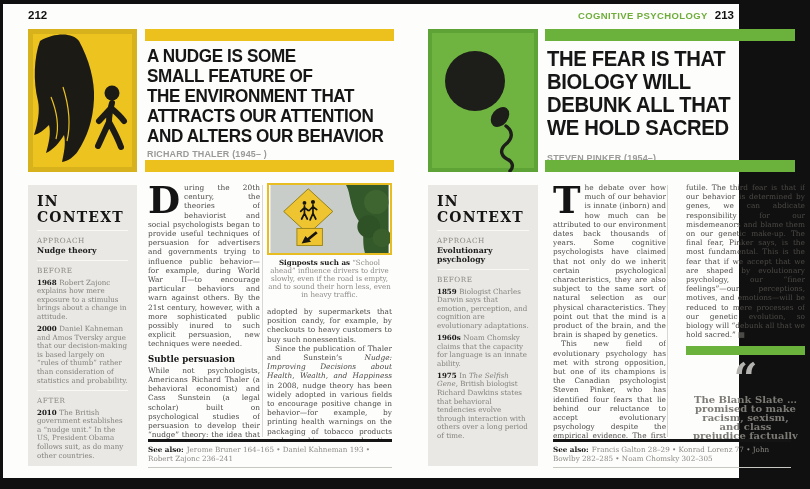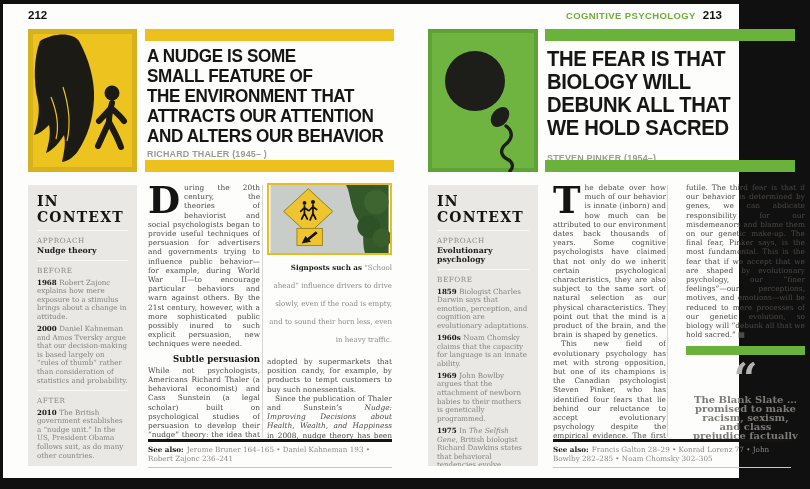--- a/index.html
+++ b/index.html
@@ -37,26 +37,26 @@
   .entry{margin:3.5px 0 0;font-size:7.1px;line-height:8.6px;color:#84827c;}
   .entry .yr{color:#171717;margin-right:2.5px;}
   .entry i{font-style:italic;}
 
   
   .col{font-size:7.4px;line-height:9.2px;color:#4c4a46;text-align:justify;overflow:hidden;}
   .col p{margin:0;}
   .col .indent{text-indent:8px;}
   .dropcap{float:left;font-family:"DejaVu Serif",serif;font-weight:bold;font-size:37px;line-height:30px;
            margin:2px 4px 0 0;color:#141414;}
-  .subhead{font-weight:bold;font-size:8.6px;color:#141414;margin:6px 0 2px;text-align:right;}
+  .subhead{font-weight:bold;font-size:8.6px;color:#141414;margin:6px 0 2px;text-align:left;}
   .colrule{width:1px;background:#d9d7d2;}
 
   
   .photo{display:block;border:2px solid #e8bd22;box-sizing:border-box;}
-  .caption{margin-top:4px;font-size:7.1px;line-height:18px;color:#8b8984;text-align:right;}
+  .caption{margin-top:4px;font-size:7.1px;line-height:8px;color:#8b8984;text-align:center;}
   .caption b{color:#1b1b1b;}
 
   
   .greenbar{height:9px;background:#6bb23c;}
   .quote{text-align:center;color:#7d7b76;}
   .qmark{font-family:"DejaVu Serif",serif;font-weight:bold;color:#b3b2ae;font-size:42px;line-height:26px;display:block;}
   .qtext{font-size:10px;line-height:9px;margin:2px 6px 0;font-weight:bold;}
   .qattr{font-weight:bold;font-size:8px;color:#161616;margin-top:1px;}
 
   
@@ -128,33 +128,33 @@
         <polygon points="40,4 66,28 40,52 14,28" fill="#efc431" stroke="#8f7d12" stroke-width="1"></polygon>
         <circle cx="36" cy="19" r="2" fill="#15140f"></circle>
         <path fill="none" stroke="#15140f" stroke-width="1.8" stroke-linecap="round" d="M36 22 L36 30 M36 24 L32 28 M36 24 L40 27 M36 30 L33 36 M36 30 L39 36"></path>
         <circle cx="45" cy="18" r="2.2" fill="#15140f"></circle>
         <path fill="none" stroke="#15140f" stroke-width="1.8" stroke-linecap="round" d="M45 21 L45 30 M45 23 L41 27 M45 23 L49 26 M45 30 L42 37 M45 30 L48 36"></path>
         <rect x="28" y="46" width="27" height="18" fill="#efc431" stroke="#9c8415" stroke-width="1"></rect>
         <line x1="49" y1="50" x2="38" y2="59" stroke="#15140f" stroke-width="3"></line>
         <polygon points="33,62 43,60 37,54" fill="#15140f"></polygon>
       </svg>
       <div class="caption"><b>Signposts such as</b><span> “School ahead” influence drivers to drive slowly, even if the road is empty, and to sound their horn less, even in heavy traffic.</span></div>
-      <p style="margin-top:8px;">adopted by supermarkets that position candy, for example, by products to tempt customers to buy such nonessentials.</p>
+      <p style="margin-top:8px;">adopted by supermarkets that position candy, for example, by checkouts to heavy customers to buy such nonessentials.</p>
       <p class="indent"><span>Since the publication of Thaler and Sunstein’s </span><i>Nudge: Improving Decisions about Health, Wealth, and Happiness</i><span> in 2008, nudge theory has been widely adopted in various fields to encourage positive change in behavior—for example, by printing health warnings on the packaging of tobacco products or by making organ donation after death the default option rather than something people have to opt into. ■</span></p>
     </div>
 
     <div class="abs seealso" style="left:145px;top:435px;width:244px;">
       <div class="rule"></div>
       <b>See also:</b><span>Jerome Bruner 164–165 • Daniel Kahneman 193 • Robert Zajonc 236–241</span>
       <div class="underline"></div>
     </div>
   </div>
 
   <div>
-    <div class="abs hdr-right" style="right:17px;top:5px;">
+    <div class="abs hdr-right" style="right:5px;top:5px;">
       <span class="section-header">COGNITIVE PSYCHOLOGY</span>
       <span class="pagenum">213</span>
     </div>
 
     <div class="abs hero" style="left:425px;top:25px;width:110px;height:143px;">
       <svg width="110" height="143" viewBox="0 0 110 143">
         <rect x="0" y="0" width="110" height="143" fill="#5ea336"></rect>
         <rect x="4" y="4" width="102" height="135" fill="#6fb441"></rect>
         <circle cx="47" cy="52" r="30" fill="#1d1d1a"></circle>
         <ellipse cx="72" cy="88" rx="8" ry="11" fill="#1d1d1a" transform="rotate(38 72 88)"></ellipse>
@@ -174,21 +174,20 @@
 
     <aside class="abs ctx" style="left:425px;top:181px;width:110px;height:281px;">
       <div class="ctx-heading">IN CONTEXT</div>
       <hr>
       <div class="ctx-label">APPROACH</div>
       <div class="ctx-approach">Evolutionary psychology</div>
       <hr>
       <div class="ctx-label">BEFORE</div>
       <p class="entry"><b class="yr">1859</b><span>Biologist Charles Darwin says that emotion, perception, and cognition are evolutionary adaptations.</span></p>
       <p class="entry"><b class="yr">1960s</b><span>Noam Chomsky claims that the capacity for language is an innate ability.</span></p>
-      <p class="entry"><b class="yr">1969</b><span>John Bowlby argues that the attachment of newborn babies to their mothers is genetically programmed.</span></p>
       <p class="entry"><b class="yr">1975</b><span>In </span><i>The Selfish Gene</i><span>, British biologist Richard Dawkins states that behavioral tendencies evolve through interaction with others over a long period of time.</span></p>
 
     </aside>
 
     <div class="abs col" style="left:550px;top:179px;width:113px;height:256px;">
       <p><span class="dropcap">T</span><span>he debate over how much of our behavior is innate (inborn) and how much can be attributed to our environment dates back thousands of years. Some cognitive psychologists have claimed that not only do we inherit certain psychological characteristics, they are also subject to the same sort of natural selection as our physical characteristics. They point out that the mind is a product of the brain, and the brain is shaped by genetics.</span></p>
       <p class="indent">This new field of evolutionary psychology has met with strong opposition, but one of its champions is the Canadian psychologist Steven Pinker, who has identified four fears that lie behind our reluctance to accept evolutionary psychology despite the empirical evidence. The first fear is one of inequality: if the mind is a “blank slate” when we are born, we are all born equal. But if we inherit mental traits, some people have a natural advantage. The second fear is that if certain imperfections are innate, they are not susceptible to change, so social reform to help the disadvantaged is</p>
     </div>
 
     <div class="abs colrule" style="left:664px;top:181px;height:252px;"></div>

